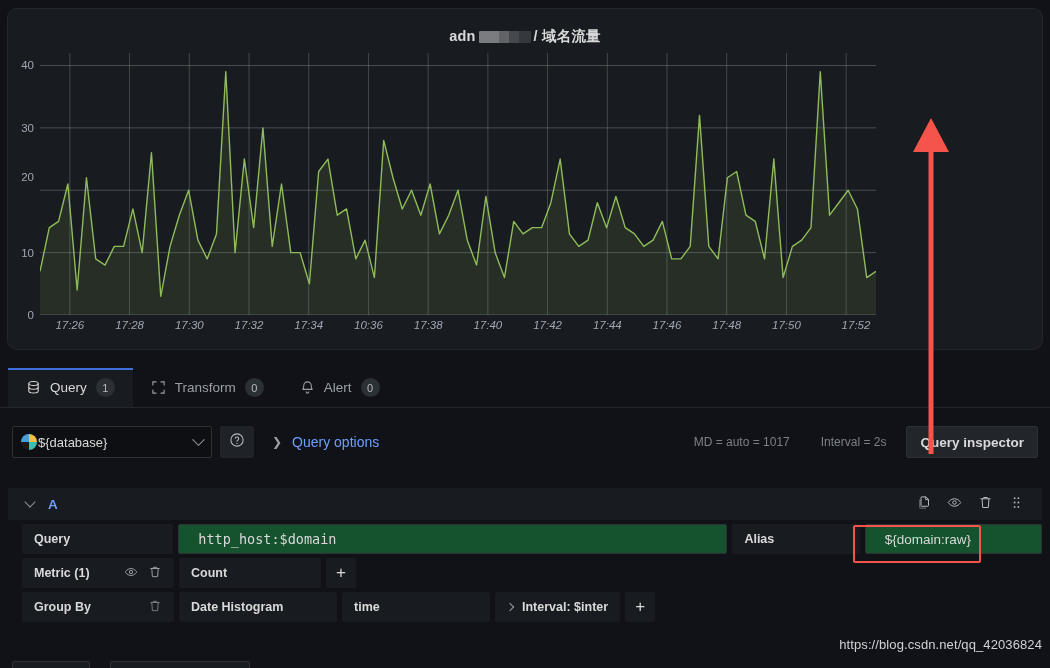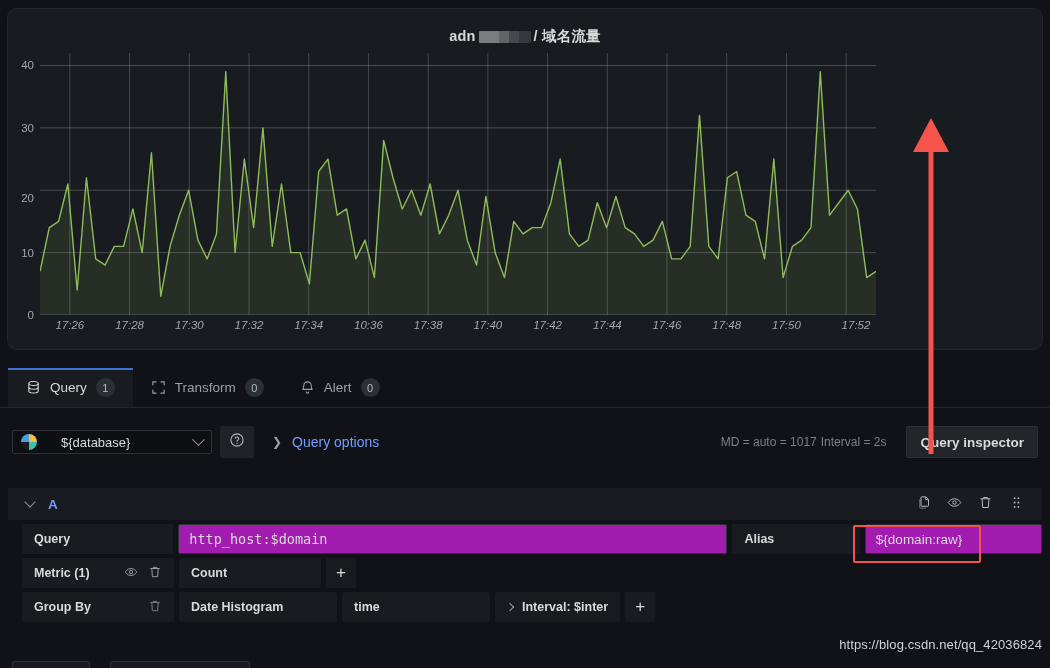--- a/index.html
+++ b/index.html
@@ -86,41 +86,41 @@
     background: #2b2f36; color: #b6b9bd; font-size: 11px;
     display: inline-flex; align-items: center; justify-content: center;
   }
 
   
   .ds-bar {
     position: absolute; left: 0; top: 420px; width: 1050px; height: 44px;
     display: flex; align-items: center; padding: 0 12px; gap: 8px;
   }
   .ds-picker {
-    width: 200px; height: 24px; background: #0e0f12; border: 1px solid #2c3235;
-    border-radius: 2px; display: flex; align-items: center; padding: 0 8px; gap: 24px;
+    width: 200px; height: 32px; background: #0e0f12; border: 1px solid #2c3235;
+    border-radius: 2px; display: flex; align-items: center; padding: 0 8px; gap: 1px;
     color: #d8d9da; font-size: 13px; cursor: pointer;
   }
   .ds-picker .ds-name { flex: 1; }
   .es-icon {
     width: 16px; height: 16px; border-radius: 50%; flex: none;
     background: conic-gradient(#f0bf4c 0 25%, #3ebeb0 25% 50%, #1a1a1a 50% 75%, #4a9fd8 75% 100%);
   }
   .chev { width: 9px; height: 9px; border-right: 1.5px solid #8e9297; border-bottom: 1.5px solid #8e9297;
           transform: rotate(45deg) translate(-2px,-2px); }
   .help-btn {
     width: 34px; height: 32px; background: #1f2226; border-radius: 2px;
     display: flex; align-items: center; justify-content: center; cursor: pointer;
   }
   .help-btn svg { width: 16px; height: 16px; }
   .qopts { display: flex; align-items: center; gap: 10px; padding-left: 10px; cursor: pointer; }
   .qopts .arrow { color: #9aa0a6; font-size: 12px; }
   .qopts .lbl { color: #6e9fff; font-size: 14px; font-weight: 400; }
   .ds-spacer { flex: 1; }
-  .qopts-meta { display: flex; align-items: center; gap: 4px; padding-right: 12px; }
+  .qopts-meta { display: flex; align-items: center; gap: 31px; padding-right: 12px; }
   .qopts-meta span { color: #7b8187; font-size: 12px; }
   .qinspect {
     height: 32px; padding: 0 13px; background: #22262b; border: 1px solid #2c3235;
     border-radius: 2px; color: #d8d9da; font-size: 13.5px; font-weight: 700;
     display: flex; align-items: center; cursor: pointer;
   }
 
   
   .qrow-header {
     position: absolute; left: 8px; top: 488px; width: 1034px; height: 32px;
@@ -140,22 +140,22 @@
   .seg {
     height: 30px; background: #181b1f; border-radius: 2px;
     display: flex; align-items: center; padding: 0 12px;
     font-size: 12.5px; color: #d8d9da; font-weight: 700;
   }
   .seg.lbl { width: 152px; font-weight: 700; }
   .seg.lbl-icons { justify-content: space-between; }
   .seg-icons { display: flex; gap: 10px; }
   .seg-icons svg { width: 14px; height: 14px; cursor: pointer; }
   .input-box {
-    height: 30px; background: #a21caf; border: 1px solid #2c3235; border-radius: 2px;
-    display: flex; align-items: center; padding: 0 10px; color: #d8d9da;
+    height: 30px; background: #14532d; border: 1px solid #2c3235; border-radius: 2px;
+    display: flex; align-items: center; padding: 0 19px; color: #d8d9da;
   }
   .query-input { width: 552px; font-family: "DejaVu Sans Mono", monospace; font-size: 13.5px; }
   .alias-input { width: 178px; font-size: 13.5px; }
   .seg.alias-lbl { width: 128px; }
   .plus-btn {
     width: 30px; height: 30px; background: #181b1f; border-radius: 2px;
     display: flex; align-items: center; justify-content: center;
     color: #d8d9da; font-size: 17px; cursor: pointer;
   }
   .seg.metric-val { width: 142px; }
@@ -195,21 +195,21 @@
 
     <div class="panel-title">
       <span>adn</span><span class="redact"></span><span>/ 域名流量</span>
     </div>
 
     <div class="graph">
 
       <div class="y-axis">
           <div class="y-tick" style="top: 262px;">0</div>
           <div class="y-tick" style="top: 199.619px;">10</div>
-          <div class="y-tick" style="top: 145px;">20</div>
+          <div class="y-tick" style="top: 124px;">20</div>
           <div class="y-tick" style="top: 74.8571px;">30</div>
           <div class="y-tick" style="top: 12.4762px;">40</div>
         </div>
       <div class="plot">
         <svg id="plot-svg" width="836" height="262" viewBox="0 0 836 262">
             <line x1="0" x2="836" y1="262" y2="262" stroke="#888b8e" stroke-width="1" opacity=".55"></line>
             <line x1="0" x2="836" y1="199.61904761904762" y2="199.61904761904762" stroke="#888b8e" stroke-width="0.8" opacity=".55"></line>
             <line x1="0" x2="836" y1="137.23809523809524" y2="137.23809523809524" stroke="#888b8e" stroke-width="0.8" opacity=".55"></line>
             <line x1="0" x2="836" y1="74.85714285714286" y2="74.85714285714286" stroke="#888b8e" stroke-width="0.8" opacity=".55"></line>
             <line x1="0" x2="836" y1="12.476190476190482" y2="12.476190476190482" stroke="#888b8e" stroke-width="0.8" opacity=".55"></line>

